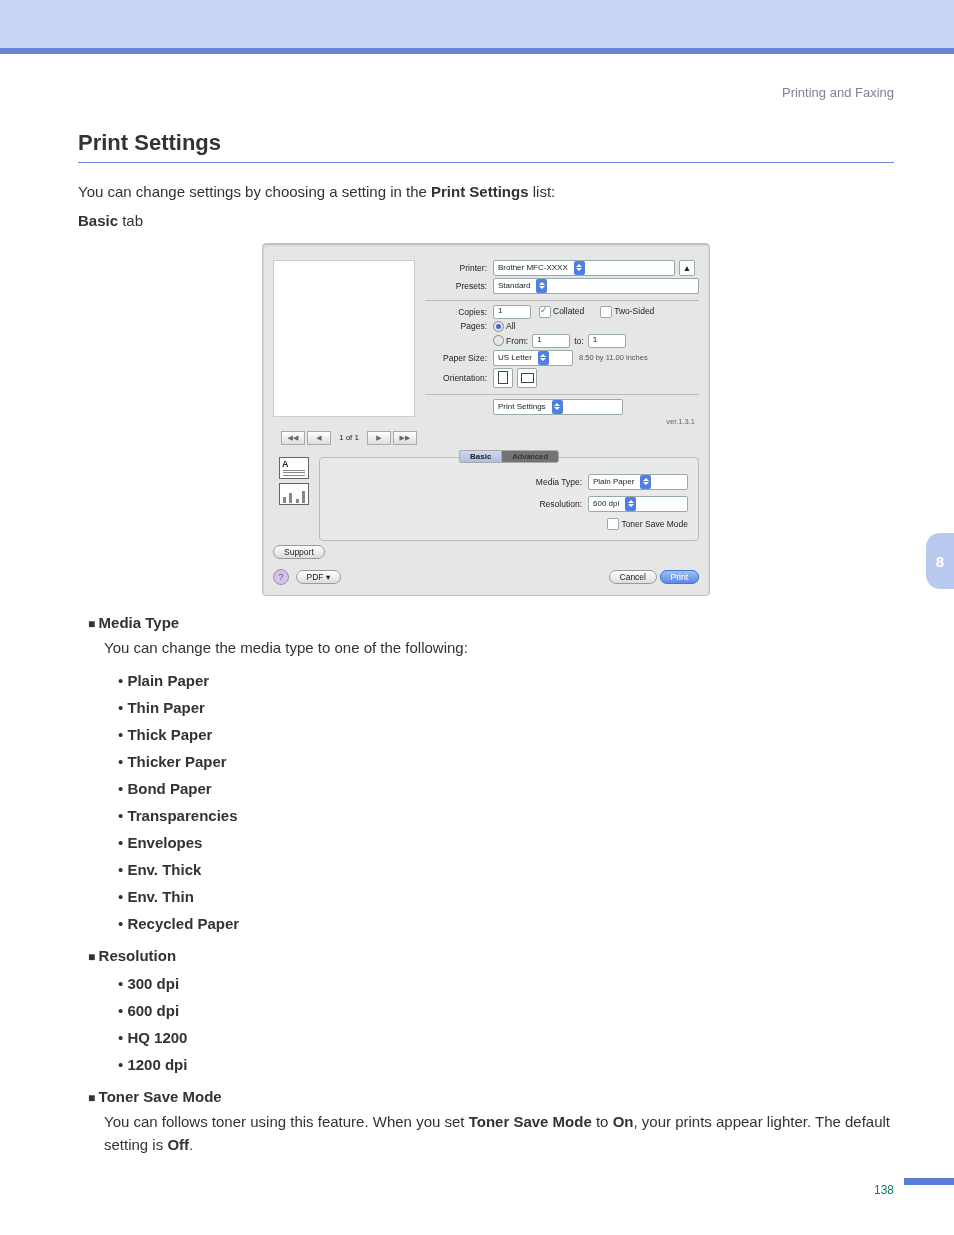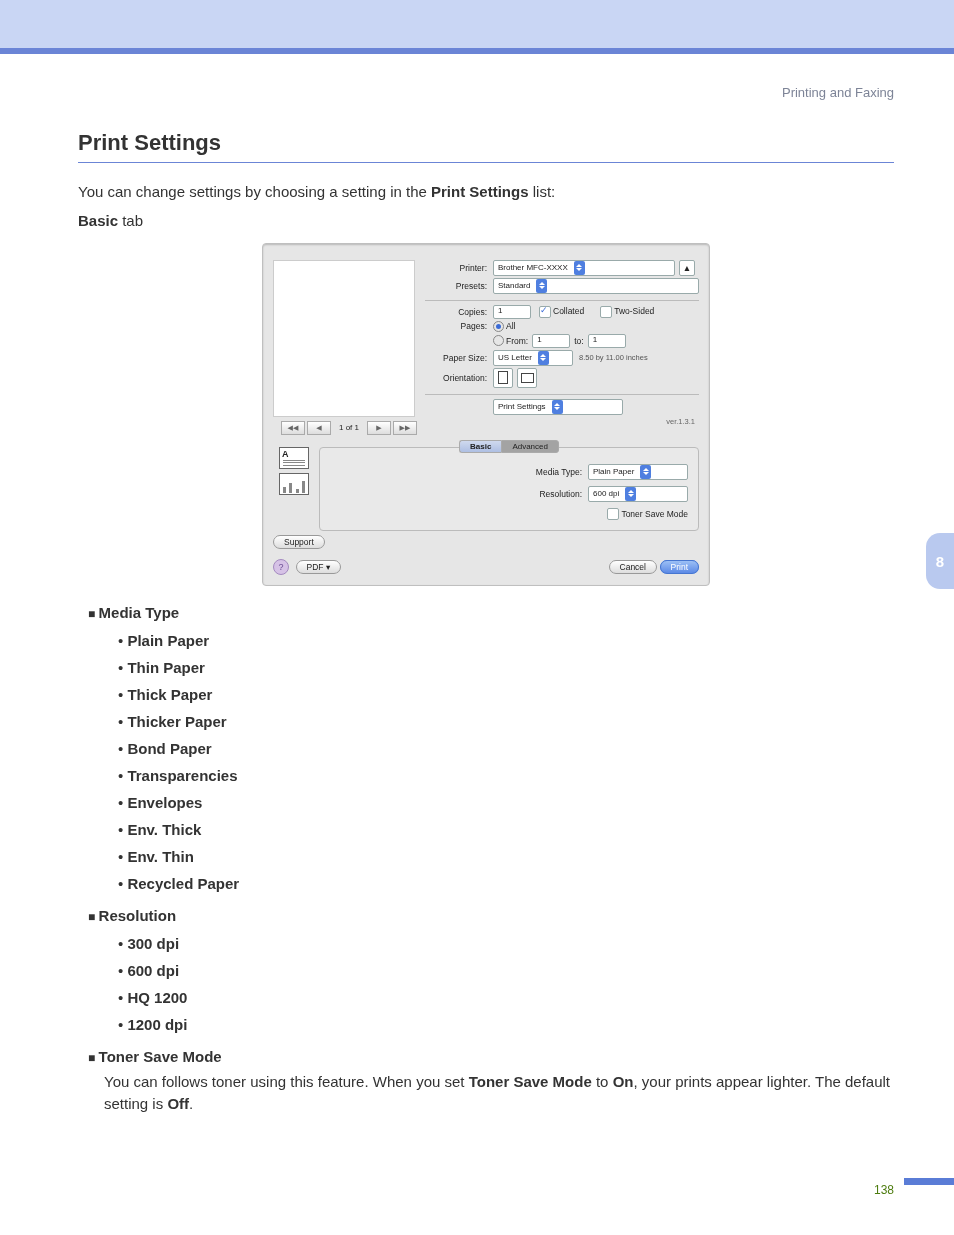--- a/index.html
+++ b/index.html
@@ -28,47 +28,47 @@
   .chk { display:inline-block; width:10px; height:10px; border:1px solid #9aa; border-radius:2px; background:#fff; vertical-align:middle; margin-right:2px; position:relative; }
   .chk.checked::after { content:"✓"; color:#3b6bd6; font-size:9px; position:absolute; left:0; top:-2px; }
   .radio { display:inline-block; width:9px; height:9px; border:1px solid #888; border-radius:50%; vertical-align:middle; margin-right:2px; position:relative; }
   .radio.checked::after { content:""; position:absolute; left:2px; top:2px; width:5px; height:5px; border-radius:50%; background:#3b6bd6; }
   .orientbtn { width:18px; height:18px; background:#fff; border:1px solid #9aa; border-radius:2px; display:inline-flex; align-items:center; justify-content:center; margin-right:4px; }
   .orientbtn .pg { width:8px; height:11px; border:1px solid #444; }
   .hrthin { border-top:1px solid #bbb; margin:6px 0 4px 0; }
 
   .innerpanel { border:1px solid #bbb; border-radius:4px; padding:14px 10px 8px 10px; margin-top:6px; position:relative; background:#e9e9e9; }
   .tabstrip { position:absolute; top:-8px; left:50%; transform:translateX(-50%); display:flex; font-size:8px; }
-  .tabstrip .tab { background:#a3a3a3; border:1px solid #aaa; padding:1px 10px; }
+  .tabstrip .tab { background:#737373; border:1px solid #aaa; padding:1px 10px; }
   .tabstrip .tab.first { border-radius:3px 0 0 3px; border-right:0; }
   .tabstrip .tab.last { border-radius:0 3px 3px 0; }
   .tabstrip .tab.active { background:linear-gradient(#cfd9ee,#aebfe3); font-weight:bold; }
   .iconcol { display:flex; flex-direction:column; align-items:center; }
   .iconcol .i1 { width:26px; height:18px; border:1px solid #666; background:#fff; display:flex; flex-direction:column; padding:1px; }
   .iconcol .i1 .ln { height:1px; background:#888; margin:1px 2px; }
   .iconcol .i2 { width:26px; height:18px; border:1px solid #666; background:#fff; margin-top:4px; display:flex; align-items:flex-end; justify-content:space-around; padding:1px; }
   .iconcol .i2 .bar { width:3px; background:#888; }
   .btn { background:linear-gradient(#fff,#ddd); border:1px solid #999; border-radius:10px; padding:1px 10px; font-size:8.5px; }
   .btn.primary { background:linear-gradient(#9cc0f5,#5c8ae6); color:#fff; border-color:#4676d0; }
 
   .dfooter { display:flex; align-items:center; justify-content:space-between; margin-top:12px; }
   .helpbtn { width:14px; height:14px; border-radius:50%; background:#d6c2e6; border:1px solid #a48ac0; color:#6b4e93; font-size:9px; display:inline-flex; align-items:center; justify-content:center; margin-right:4px; }
-  .pager { display:flex; align-items:center; justify-content:center; gap:2px; margin-top:4px; font-size:8px; }
+  .pager { display:flex; align-items:center; justify-content:center; gap:2px; margin-top:14px; font-size:8px; }
   .pager .pbtn { background:linear-gradient(#fff,#ddd); border:1px solid #aaa; width:22px; height:12px; display:inline-flex; align-items:center; justify-content:center; font-size:7px; color:#666; }
 
   .sect { margin-top:10px; }
   .bullet-h { font-size:15px; font-weight:bold; margin:6px 0 6px 10px; }
   .bullet-h::before { content:"■ "; font-size:12px; }
   .desc { font-size:15px; margin:0 0 8px 26px; line-height:1.5; }
   ul.items { list-style:none; padding:0; margin:0 0 8px 40px; }
   ul.items li { font-size:15px; line-height:1.8; }
   ul.items li::before { content:"• "; }
 
   .side-tab { position:absolute; right:0; top:533px; width:28px; height:56px; background:#b9c9ef; border-radius:14px 0 0 14px; display:flex; align-items:center; justify-content:center; color:#fff; font-weight:bold; font-size:15px; }
-  .pagefoot { position:absolute; right:60px; bottom:38px; font-size:12px; color:#4d7c0f; }
+  .pagefoot { position:absolute; right:60px; bottom:38px; font-size:12px; color:#0f766e; }
   .footbar { position:absolute; right:0; bottom:50px; width:50px; height:7px; background:#5a7cd6; }
 </style>
 </head>
 <body>
 
 <div class="page">
   <div class="topband"></div>
   <div class="header-right">Printing and Faxing</div>
 
   <div class="content">
@@ -212,20 +212,21 @@
           <div>
             <span class="btn">Cancel</span>
             <span class="btn primary">Print</span>
           </div>
         </div>
       </div>
     </div>
 
     <div class="sect">
       <div class="bullet-h">Media Type</div>
+      <p class="desc">You can change the media type to one of the following:</p>
       <ul class="items">
         <li><b>Plain Paper</b></li>
         <li><b>Thin Paper</b></li>
         <li><b>Thick Paper</b></li>
         <li><b>Thicker Paper</b></li>
         <li><b>Bond Paper</b></li>
         <li><b>Transparencies</b></li>
         <li><b>Envelopes</b></li>
         <li><b>Env. Thick</b></li>
         <li><b>Env. Thin</b></li>

